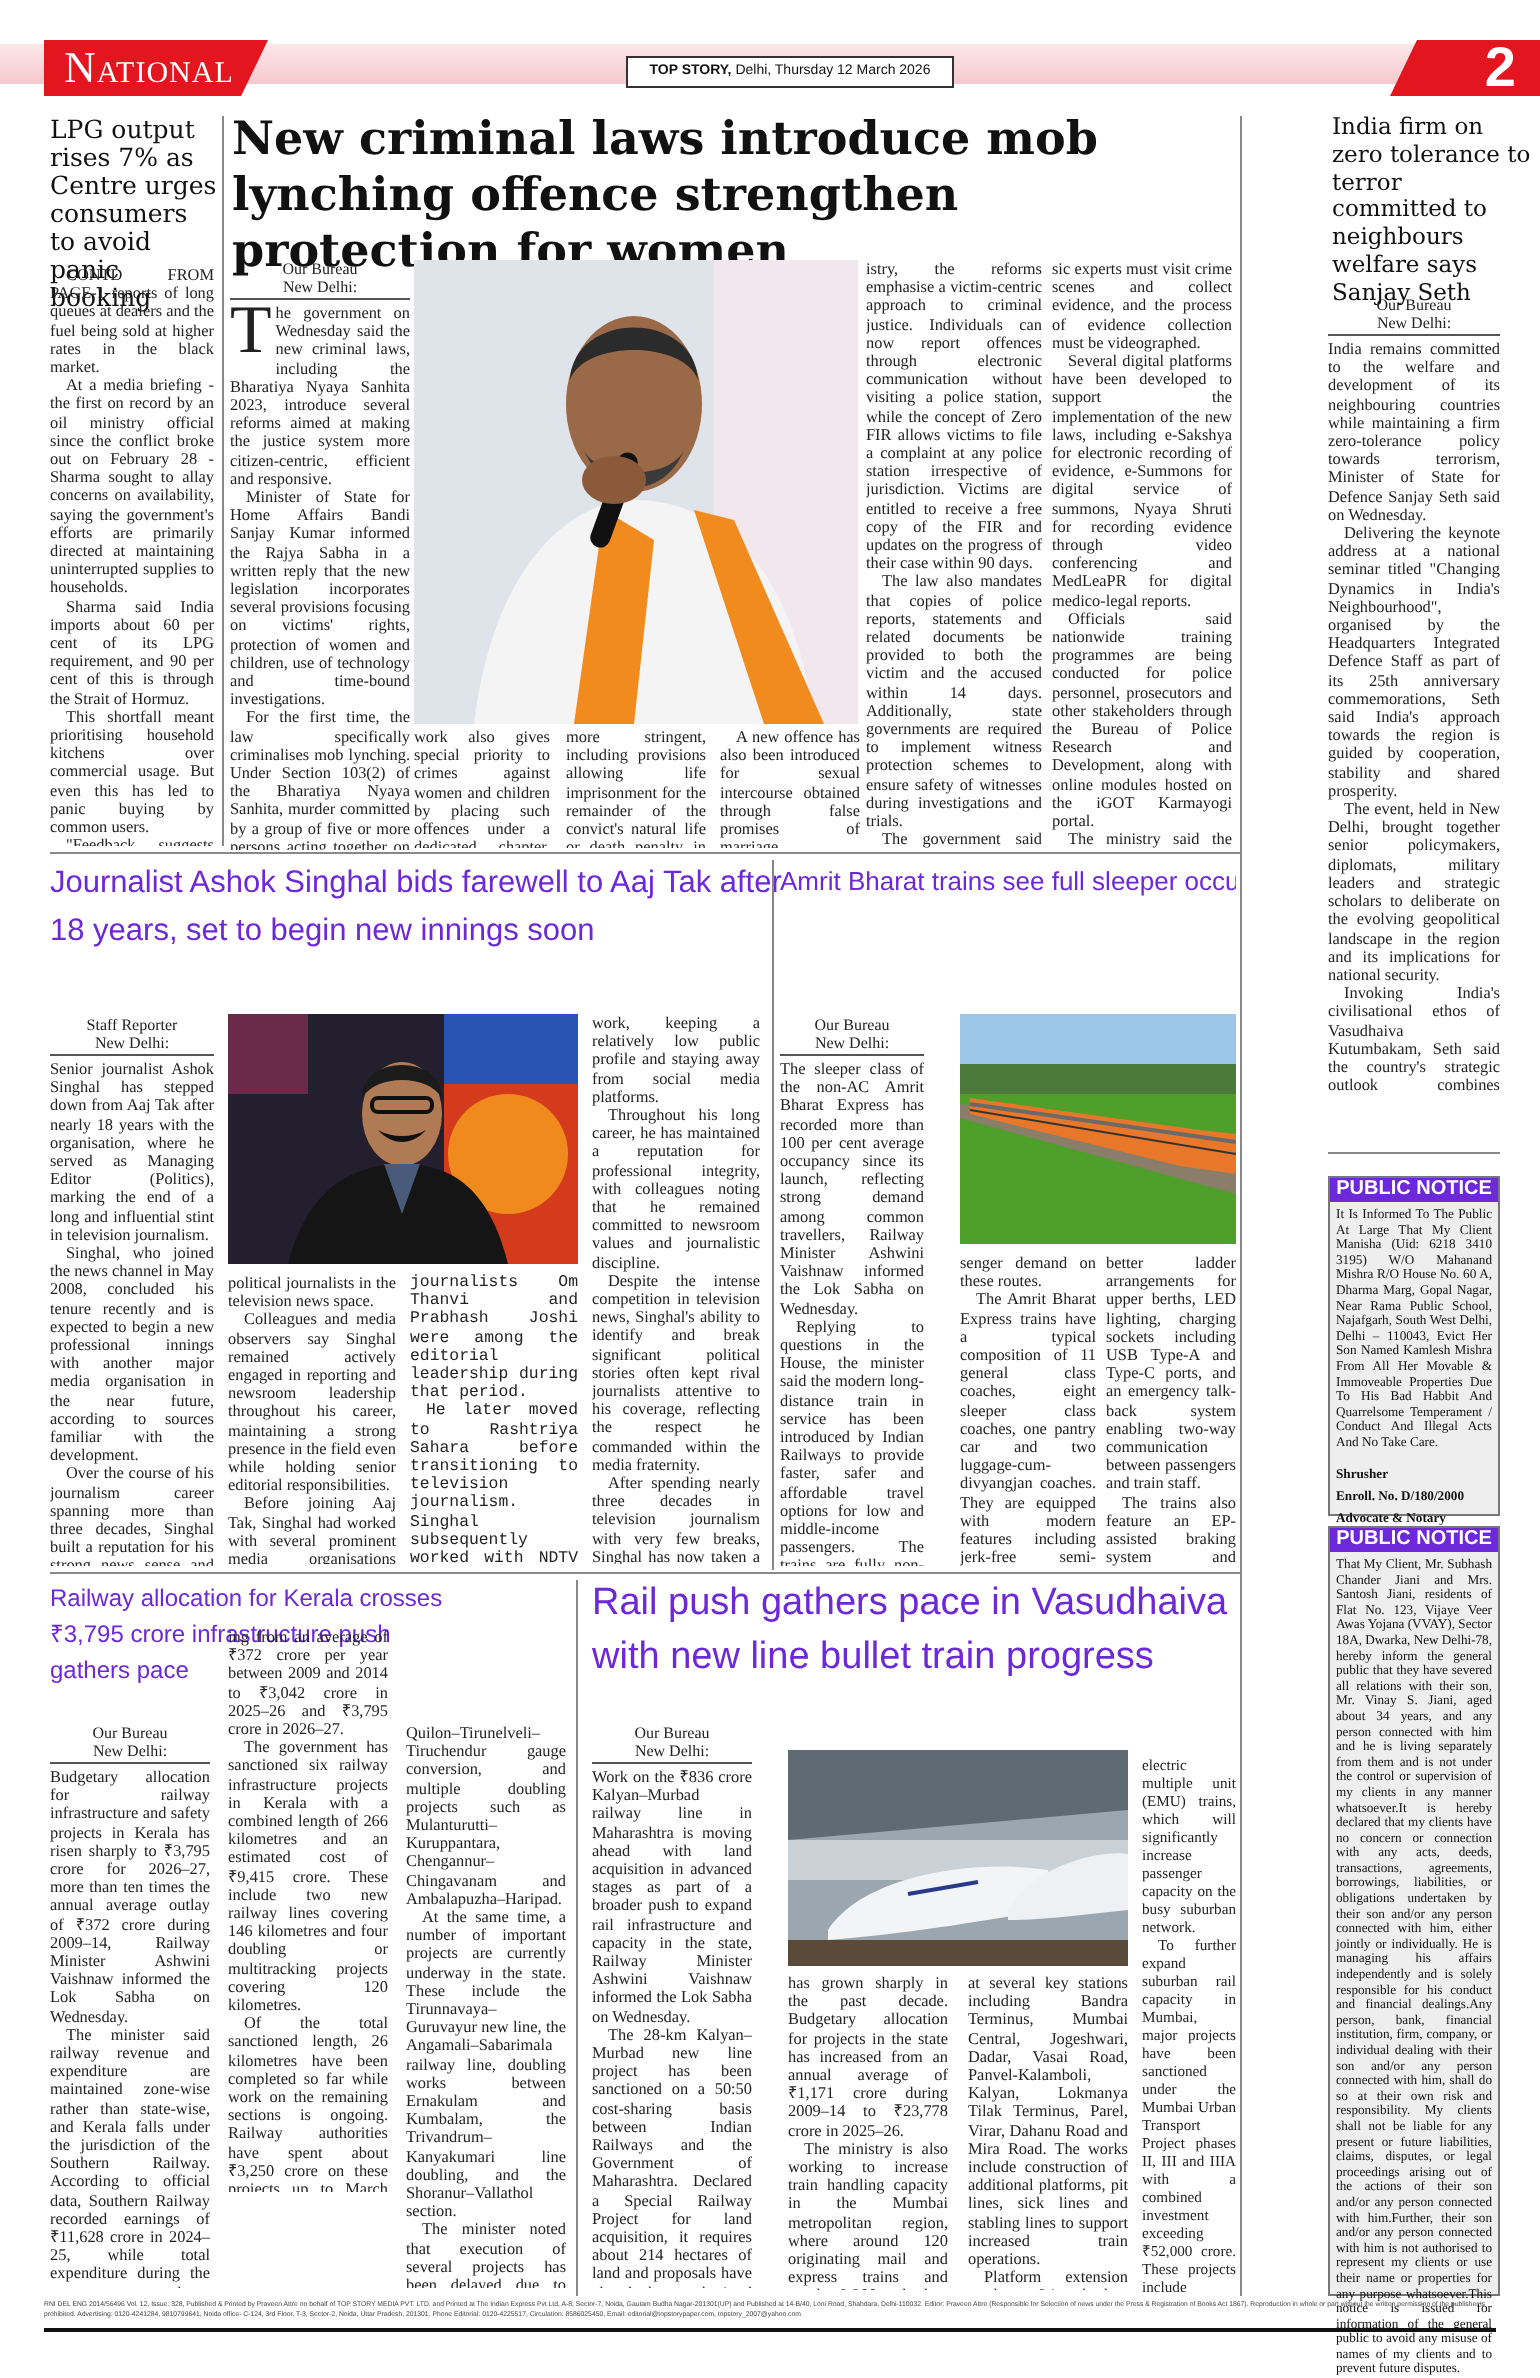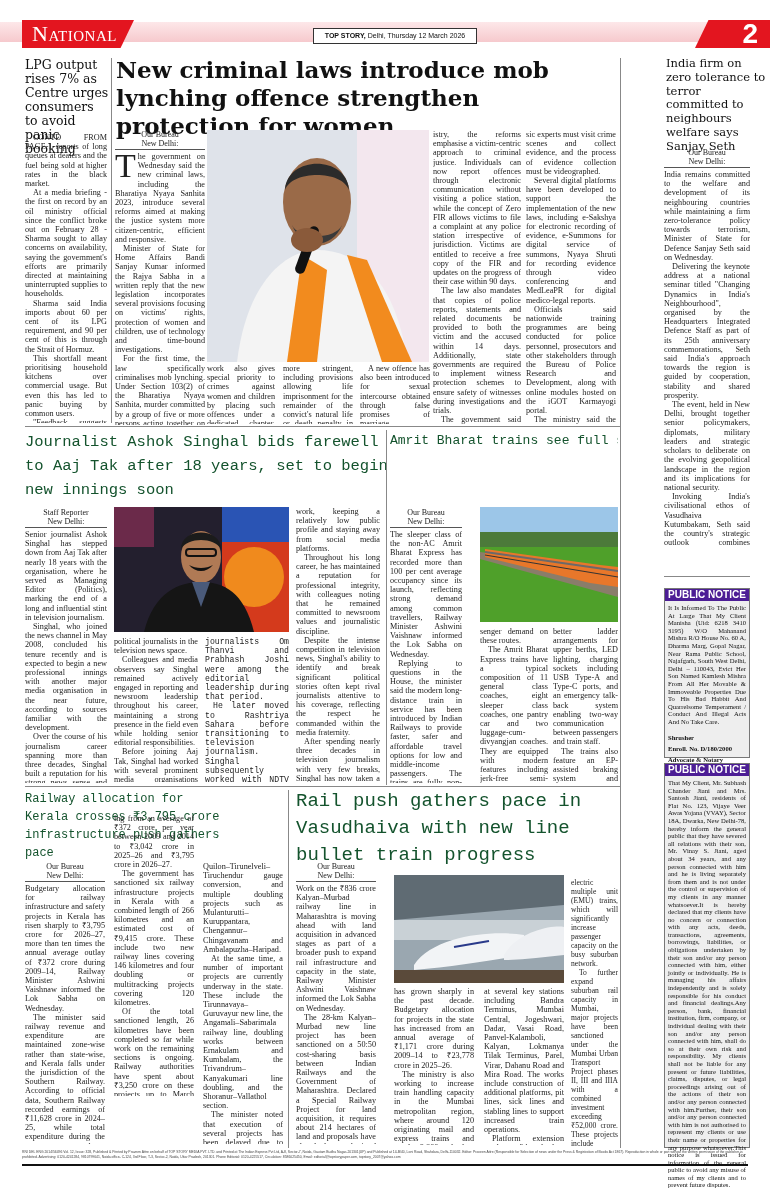--- a/index.html
+++ b/index.html
@@ -10,26 +10,26 @@
 .logo{left:22px;top:20px;width:112px;height:28px;background:#e3151f;clip-path:polygon(0 0,100% 0,88% 100%,0 100%);color:#fff;font-family:"Liberation Serif",serif;font-size:22px;line-height:28px;padding-left:10px;letter-spacing:.5px}
 .logo .small{font-size:15px}
 .dateline{left:313px;top:28px;width:164px;height:16px;border:1px solid #333;background:#fff;font-family:"Liberation Sans",sans-serif;font-size:7px;text-align:center;line-height:14px}
 .dateline b{font-weight:bold}
 .pnum{left:695px;top:20px;width:75px;height:28px;background:#e3151f;clip-path:polygon(18% 0,100% 0,100% 100%,0 100%);color:#fff;font-family:"Liberation Sans",sans-serif;font-weight:bold;font-size:28px;text-align:right;padding-right:12px;line-height:28px}
 .hl-side{font-family:"DejaVu Serif",serif;font-size:12.5px;line-height:14px;color:#111}
 .col{font-family:"Liberation Serif",serif;font-size:8.2px;line-height:9.2px;text-align:justify;color:#222;overflow:hidden}
 .col p{text-indent:8px}
 .byline{font-family:"Liberation Serif",serif;font-size:8px;line-height:9px;text-align:center;border-bottom:1px solid #555;padding-bottom:1px;margin-bottom:2px}
 .big-hl{font-family:"DejaVu Serif",serif;font-weight:bold;color:#111}
-.sans-hl{font-family:Liberation Mono, monospace;color:#14532d}
+.sans-hl{font-family:Liberation Sans, sans-serif;color:#6d28d9}
 .vrule{width:1px;background:#888}
 .hrule{height:1px;background:#888}
 .img{overflow:hidden}
 .notice{border:1px solid #777;background:#eee;font-family:"Liberation Serif",serif;font-size:6.6px;line-height:7.6px;text-align:justify;padding:2px 3px;color:#111}
-.notice-title{background:#4c1d95;color:#fff;font-family:"Liberation Sans",sans-serif;font-weight:bold;font-size:10px;text-align:center;line-height:12px;margin:-2px -3px 3px -3px}
+.notice-title{background:#6d28d9;color:#fff;font-family:"Liberation Sans",sans-serif;font-weight:bold;font-size:10px;text-align:center;line-height:12px;margin:-2px -3px 3px -3px}
 .notice .sig{font-weight:bold;text-align:left;line-height:11px}
 .footer{left:22px;top:1150px;width:726px;font-family:"Liberation Sans",sans-serif;font-size:3.4px;line-height:5px;color:#444}
 .footer-rule{left:22px;top:1164px;width:726px;height:2px;background:#111}
 .dropcap{float:left;font-size:34px;line-height:28px;font-family:"Liberation Serif",serif;margin-right:2px}
 </style>
 </head>
 <body>
 
 <div class="abs hdr-band"></div>
 <div class="abs logo"><span>N</span><span class="small">ATIONAL</span></div>

